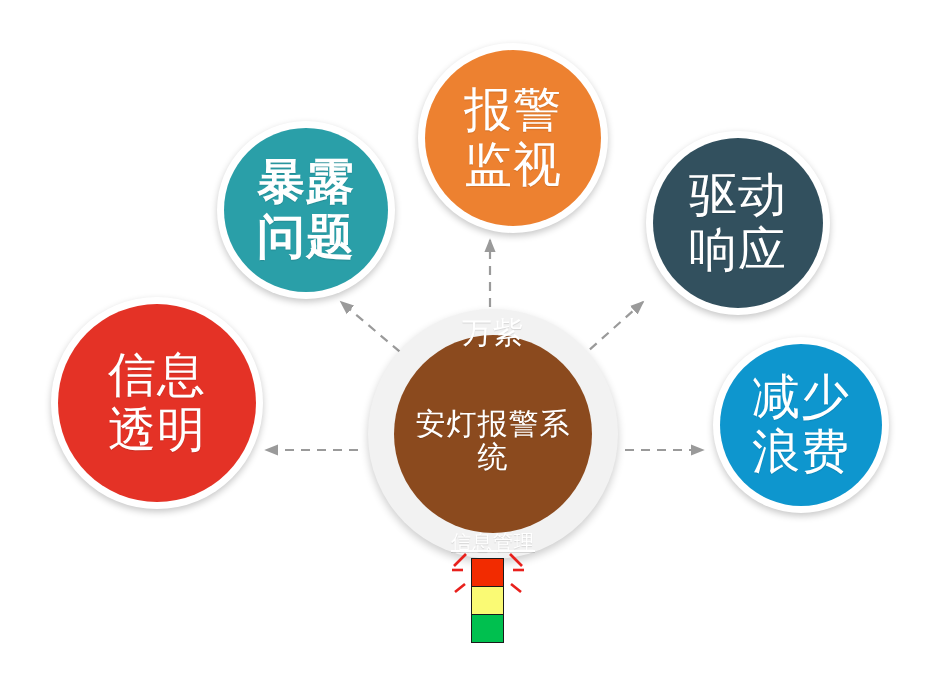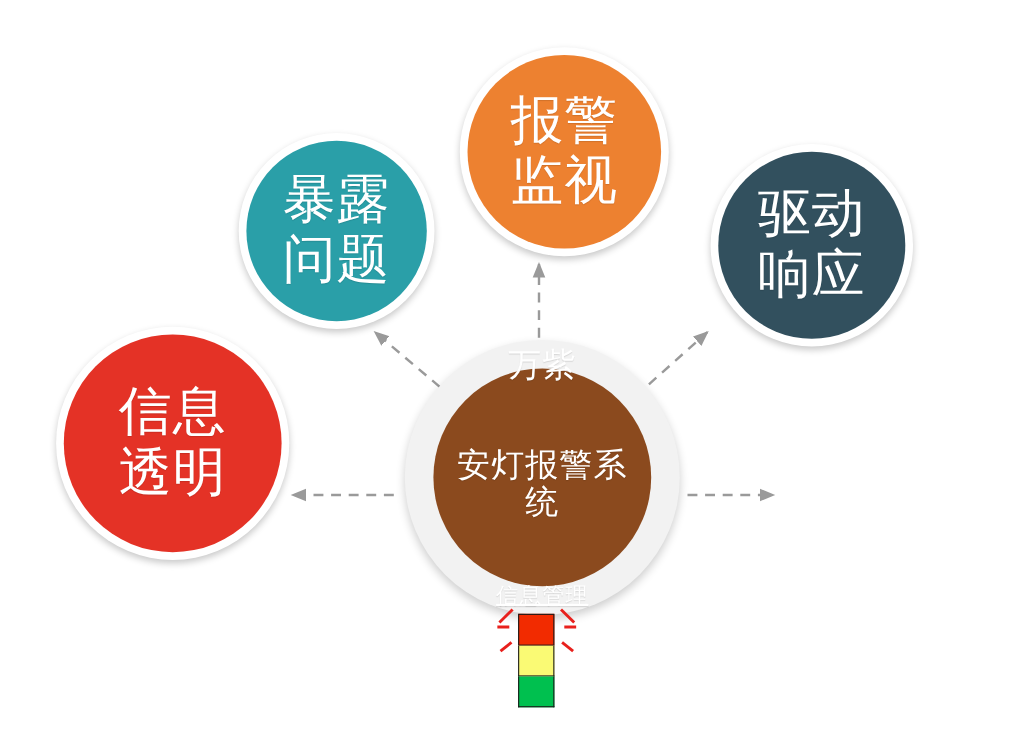--- a/index.html
+++ b/index.html
@@ -143,40 +143,46 @@
   </svg>
 
   <div class="node sat" id="node-transparency">
     <div class="disc" style="background:#E43226;">
       <div class="label">信息
 透明</div>
     </div>
   </div>
 
   <div class="node sat" id="node-exposure">
-    <div class="disc" style="background:#2A9FA8;">
+    <div class="disc" style="background:#2A9FA8;font-weight:bold;">
       <div class="label">暴露
 问题</div>
     </div>
   </div>
 
   <div class="node sat" id="node-monitor">
     <div class="disc" style="background:#ED8130;">
       <div class="label">报警
 监视</div>
     </div>
   </div>
 
   <div class="node sat" id="node-response">
     <div class="disc" style="background:#32505E;">
       <div class="label">驱动
 响应</div>
     </div>
   </div>
 
+  <div class="node sat" id="node-waste">
+    <div class="disc" style="background:#0E96CE;">
+      <div class="label">减少
+浪费</div>
+    </div>
+  </div>
 
   <div class="node" id="node-center" style="background: rgb(242, 242, 242);">
     <div class="disc" style="background:#8B4A1E;">
       <div class="line1">万紫</div>
       <div class="line2">安灯报警系统</div>
       <div class="line3">信息管理</div>
     </div>
   </div>
 
   <div id="andon">

